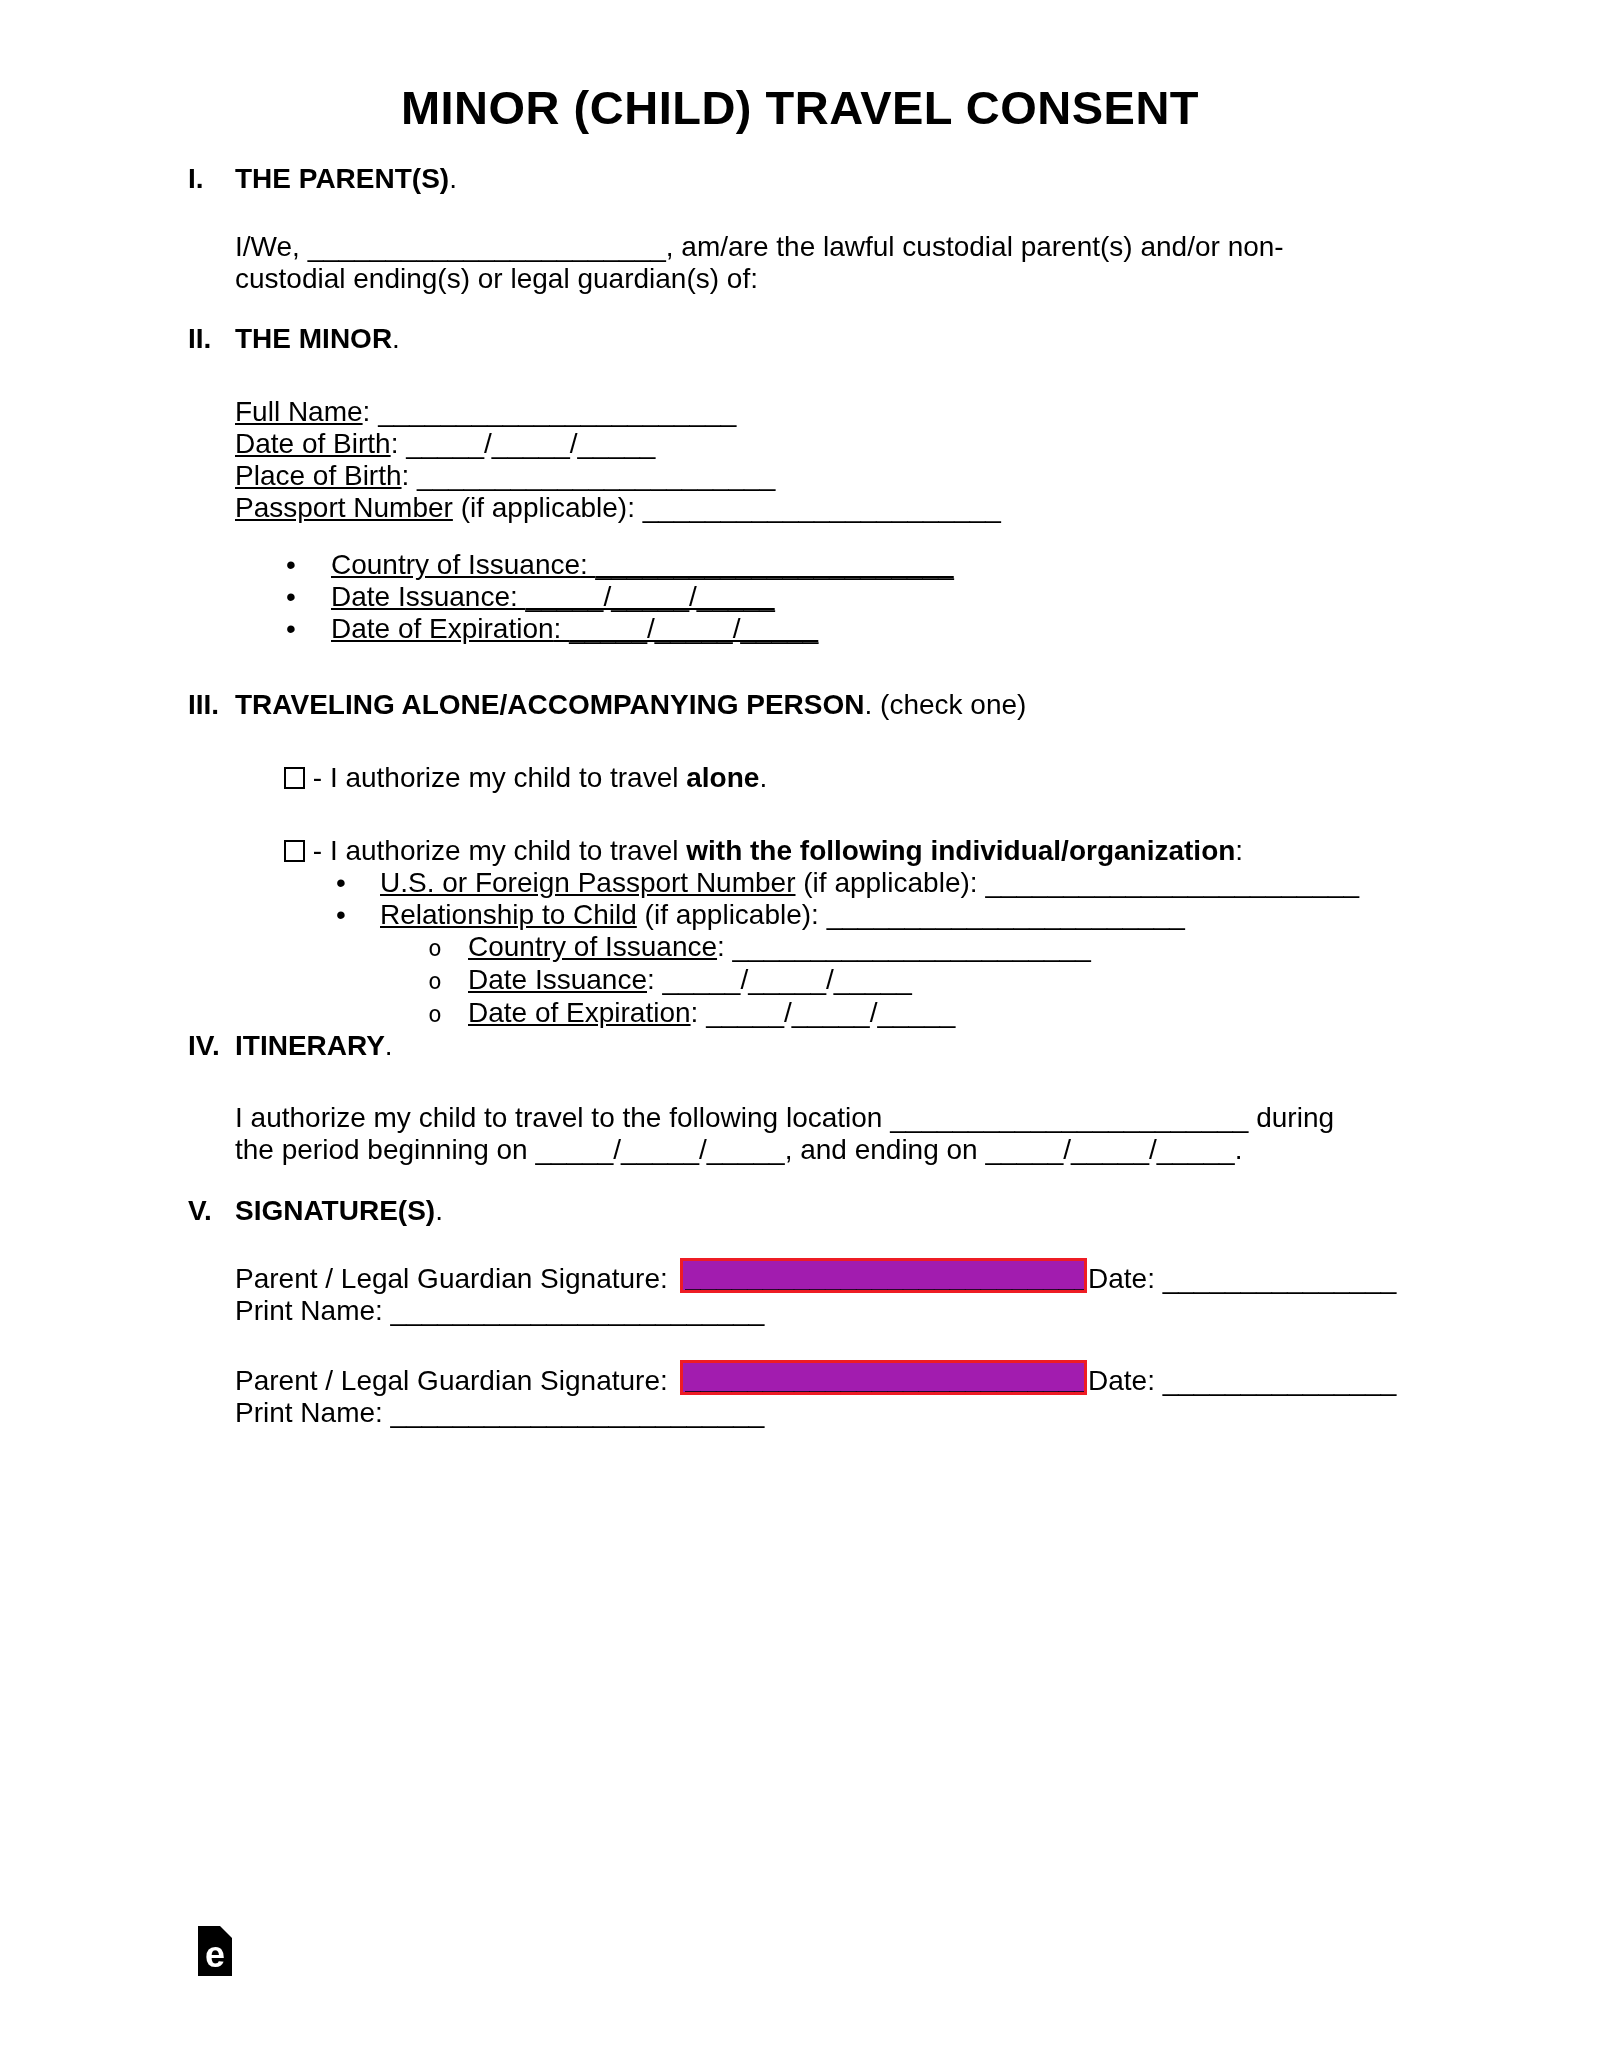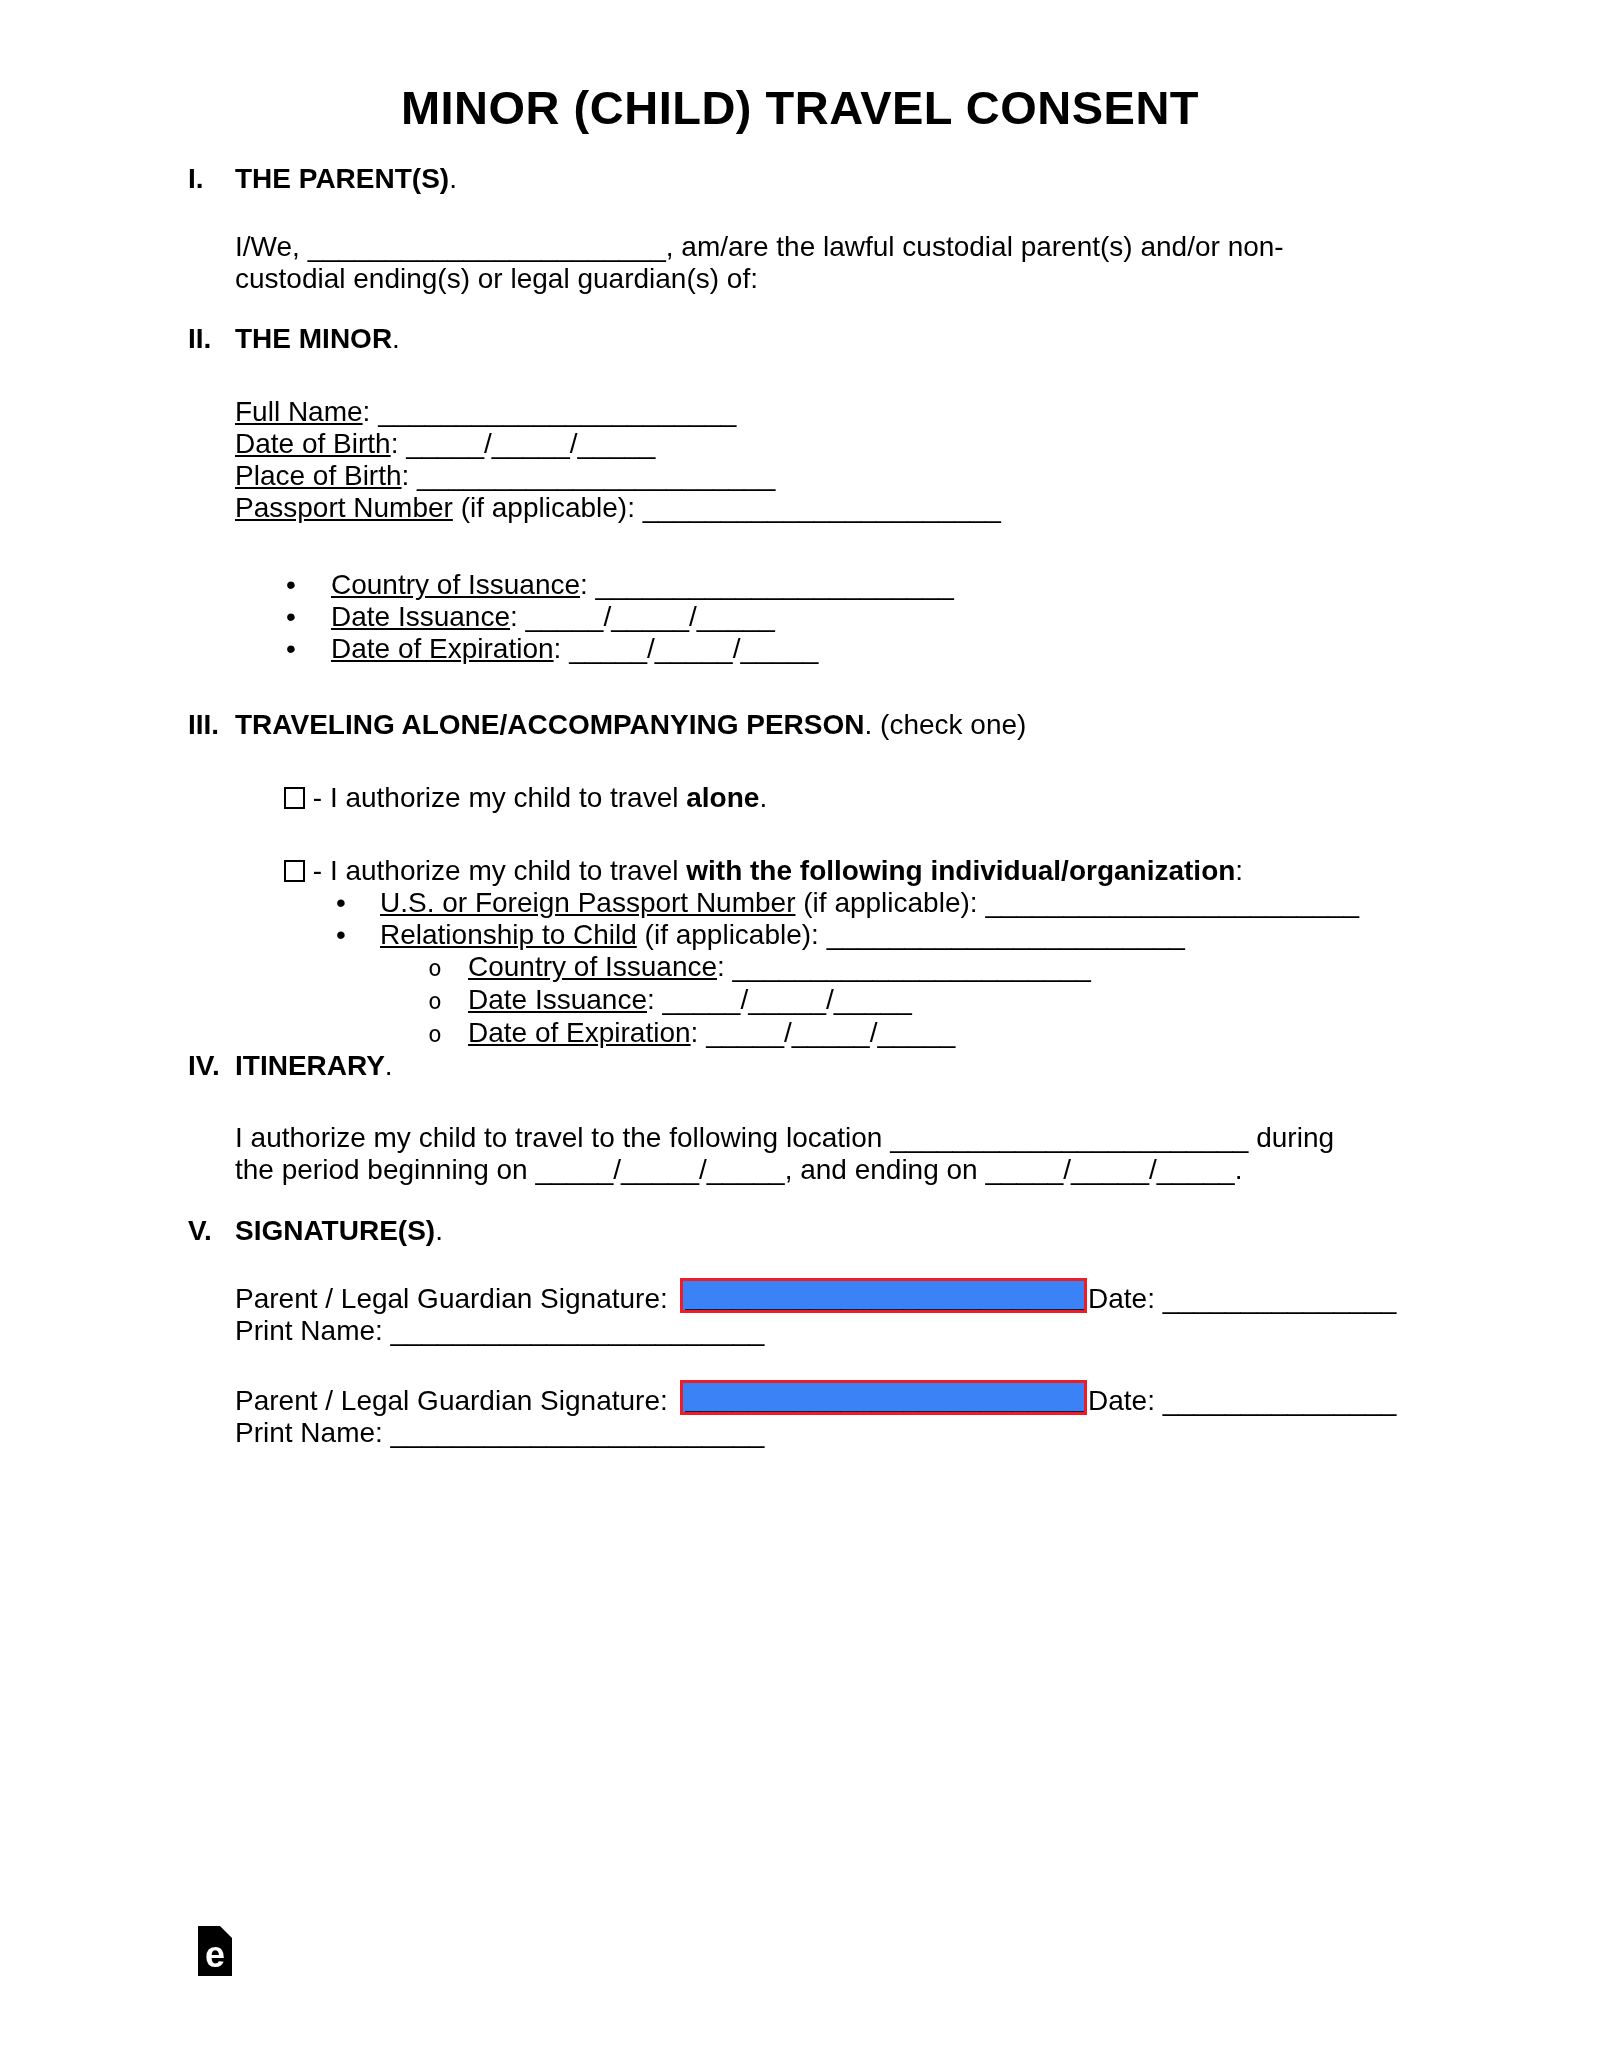--- a/index.html
+++ b/index.html
@@ -33,35 +33,35 @@
 
   .checkbox {
     display:inline-block; width:21px; height:22px;
     border:2px solid #000; vertical-align:-2px; background:#fff;
   }
 
   .mt-h1 { margin-top:28px; }
   .mt-para1 { margin-top:36px; }
   .mt-h2 { margin-top:28px; }
   .mt-fields { margin-top:41px; }
-  .mt-bul2 { margin-top:45px; }
+  .mt-bul2 { margin-top:25px;text-decoration:underline; }
   .mt-h3 { margin-top:44px; }
   .mt-cb1 { margin-top:41px; }
   .mt-cb2 { margin-top:41px; }
   .mt-h4 { }
   .mt-para4 { margin-top:40px; }
   .mt-h5 { margin-top:29px; }
   .mt-sig1 { margin-top:36px; }
   .mt-sig2 { margin-top:38px; }
 
   .sig-row { margin-left:235px; position:relative; }
   .sig-box {
     position:absolute; left:445px; top:-5px;
     width:407px; height:35px;
-    border:3px solid #ee1c24; background:#3b82f6;
+    border:3px solid #ee1c24; background:#a21caf;
     overflow:hidden;
   }
   .sig-box .bl {
     position:absolute; top:-1px; left:2px; width:399px;
     overflow:hidden; white-space:nowrap; color:#000;
   }
   .sig-date { position:absolute; left:853px; top:0; white-space:nowrap; }
 
   .logo {
     position:absolute; left:198px; top:1926px; width:34px; height:50px;

